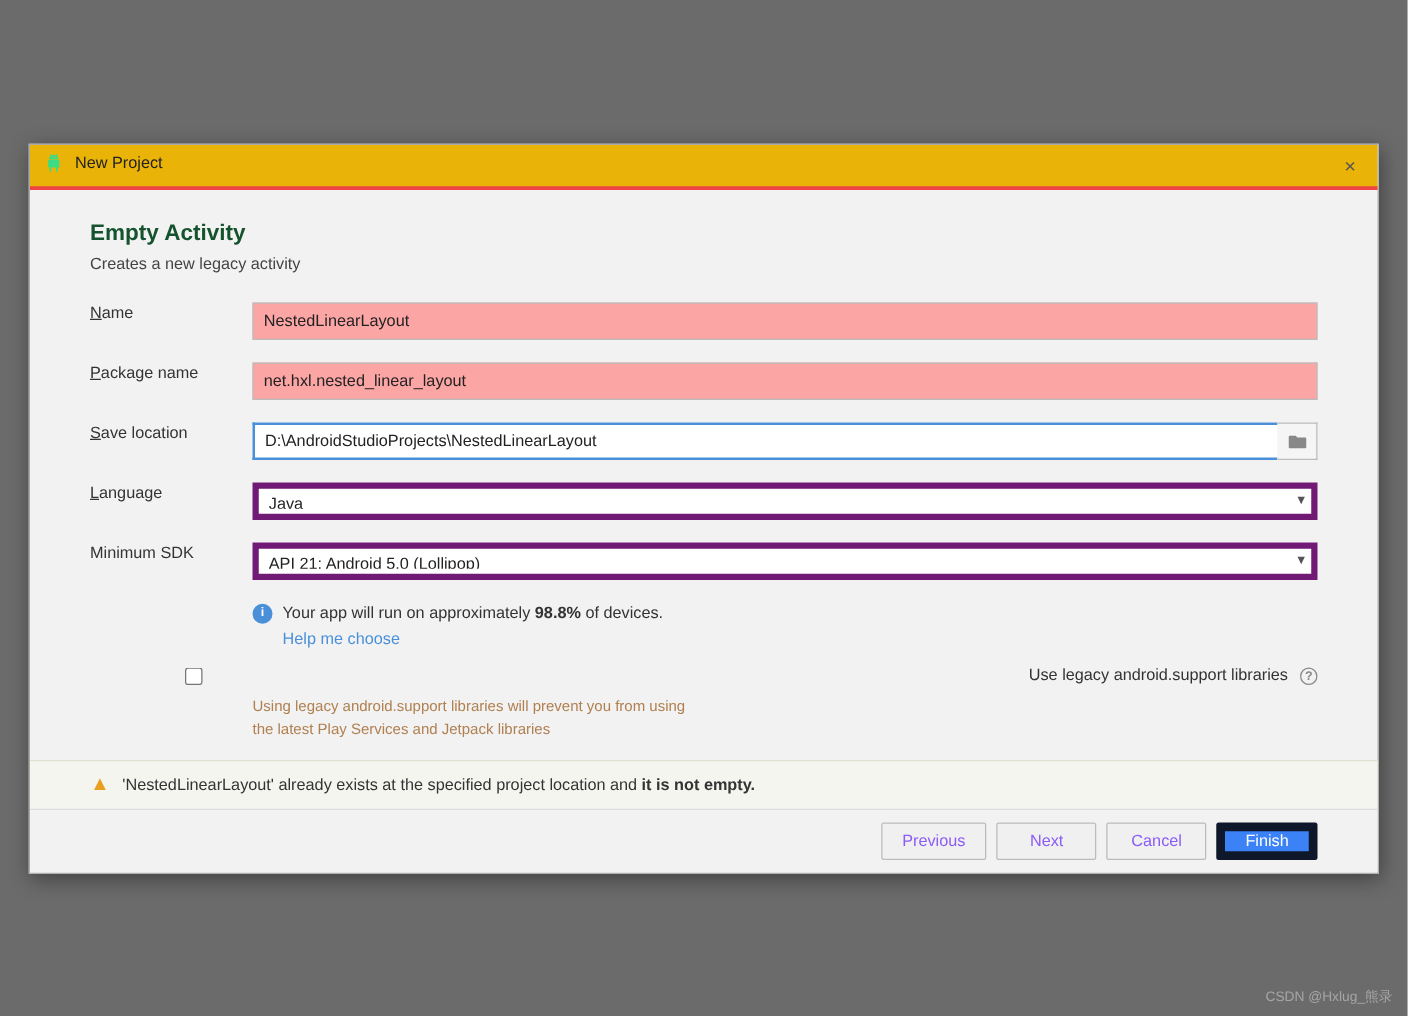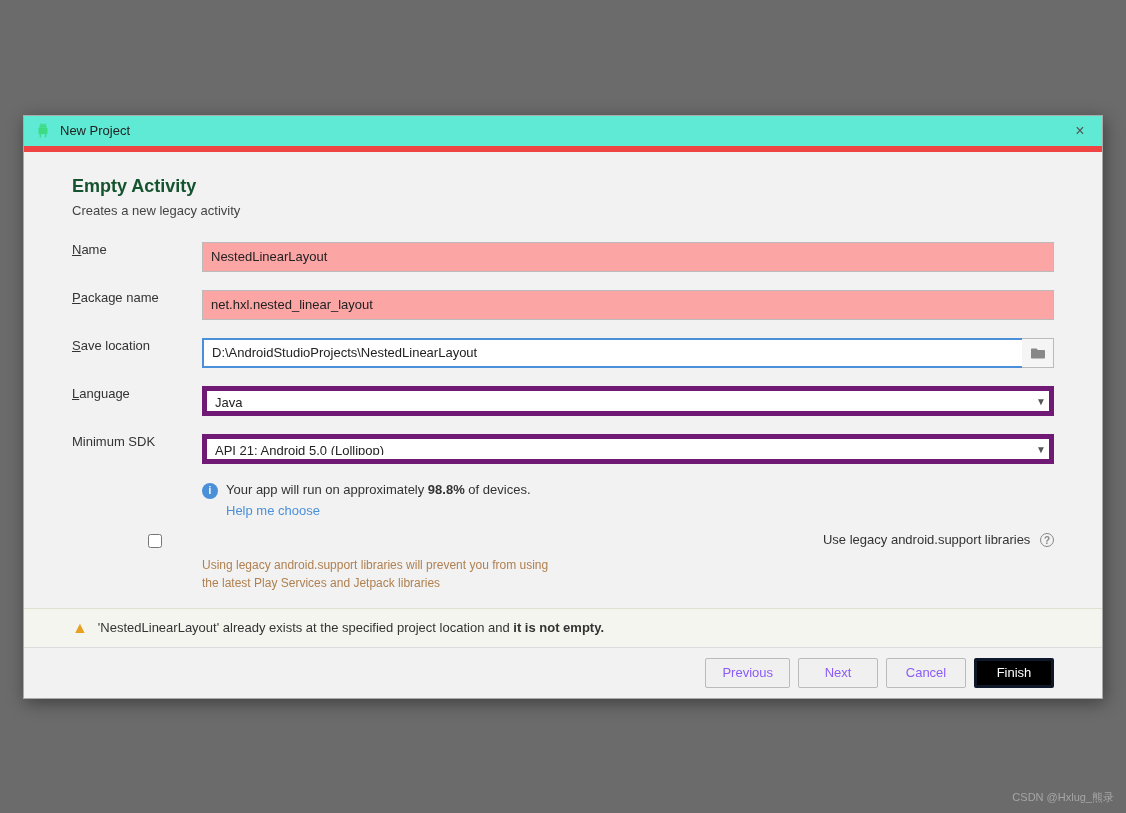--- a/index.html
+++ b/index.html
@@ -15,24 +15,23 @@
     }
     .dialog {
       width: 1080px;
       background: #f2f2f2;
       border: 1px solid #aaa;
       box-shadow: 2px 4px 16px rgba(0,0,0,0.4);
       display: flex;
       flex-direction: column;
     }
     .title-bar {
-      background: #5eead4;
-      border-bottom: 6px solid #ef4444;
-      display: flex;
-      align-items: center;
+      background: #eab308;
+      border-bottom: 3px solid #ef4444;
+      display: flex;
       padding: 6px 10px;
       height: 36px;
     }
     .title-bar-icon {
       width: 18px;
       height: 18px;
       margin-right: 8px;
     }
     .title-bar-text {
       flex: 1;
@@ -251,23 +250,23 @@
       min-width: 80px;
       padding: 0 16px;
       font-size: 13px;
       border: 1px solid #bbb;
       background: #f0f0f0;
       cursor: pointer;
       border-radius: 2px;
       color: #8b5cf6;
     }
     .btn-primary {
-      background: #000000;
+      background: #3b82f6;
       color: #fff;
-      border: 3px solid #0f172a;
+      border: 7px solid #0f172a;
     }
     .btn:disabled {
       color: #aaa;
       cursor: default;
     }
     .watermark {
       position: fixed;
       bottom: 8px;
       right: 12px;
       font-size: 11px;

